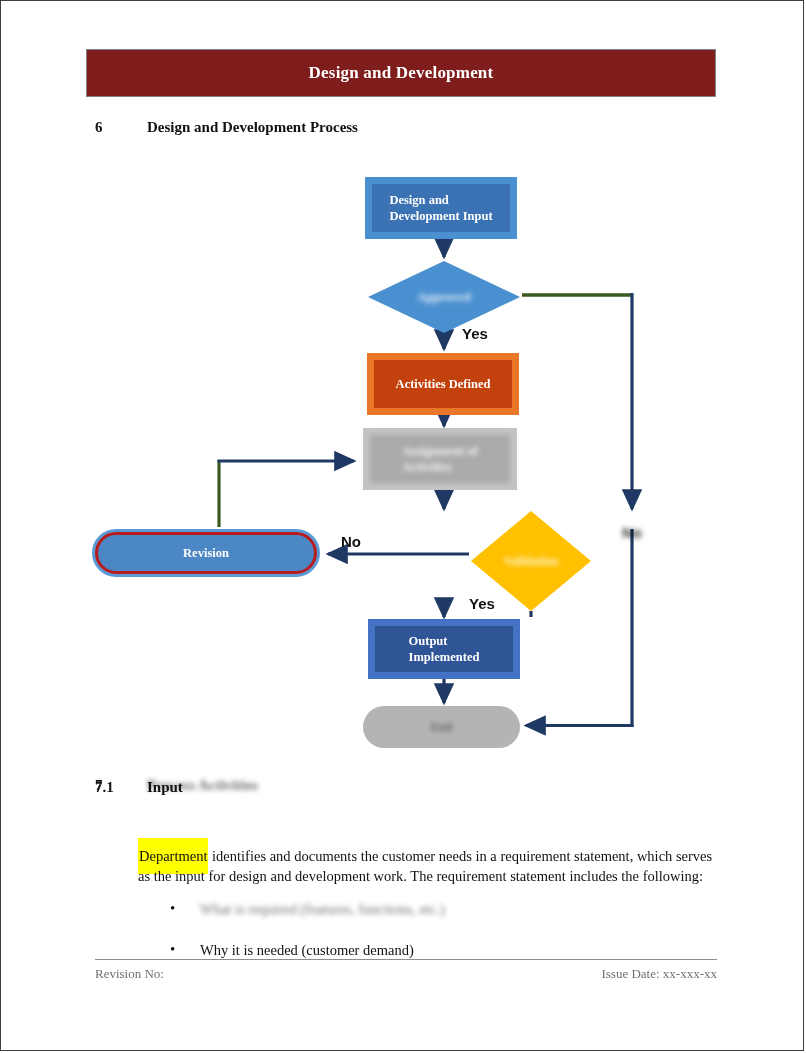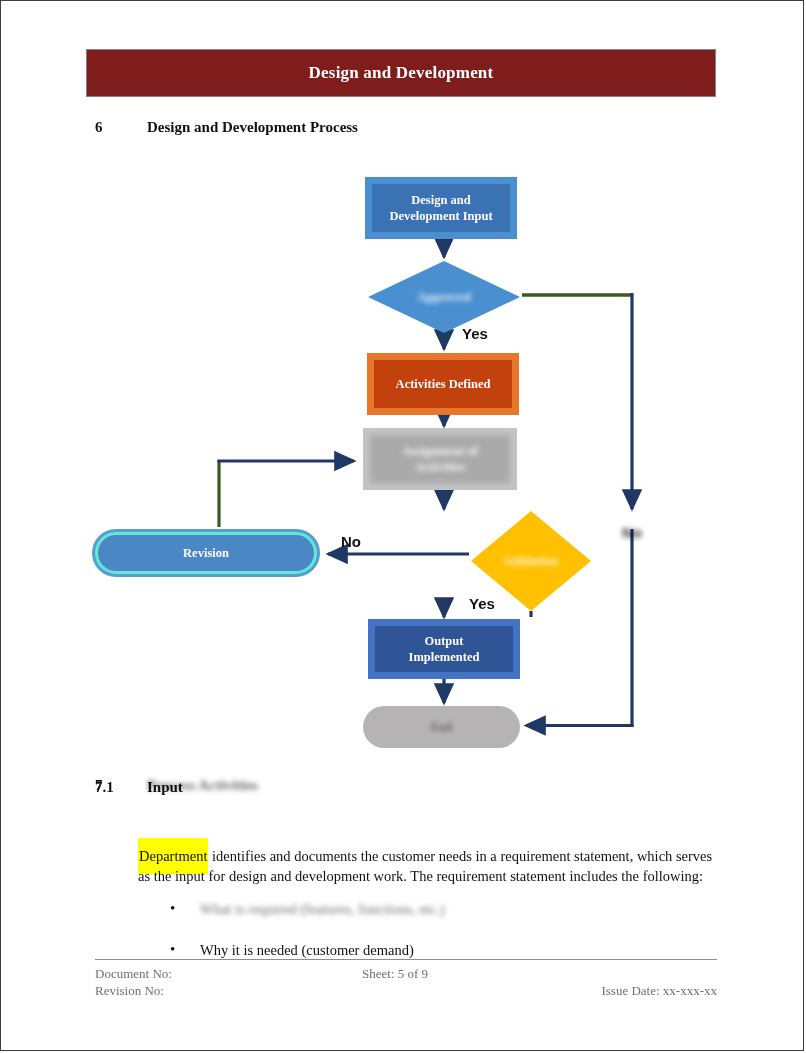--- a/index.html
+++ b/index.html
@@ -92,21 +92,21 @@
     box-sizing: border-box;
     padding: 7px;
   }
   .rect-inner {
     width: 100%;
     height: 100%;
     box-sizing: border-box;
     display: flex;
     align-items: center;
     justify-content: center;
-    text-align: center;
+    text-align: left;
     color: #fff;
     font-weight: bold;
     font-size: 12.5px;
     line-height: 1.3;
   }
 
   #node-input { left: 279px; top: 16px; width: 152px; height: 62px; background: #4a90d0; }
   #node-input .rect-inner { background: #3a72b4; }
 
   #node-activities { left: 281px; top: 192px; width: 152px; height: 62px; background: #e8772a; }
@@ -147,21 +147,21 @@
 
   
   #node-revision {
     position: absolute;
     left: 6px; top: 368px;
     width: 228px; height: 48px;
     box-sizing: border-box;
     border: 3px solid #5b9bd5;
     border-radius: 26px;
     padding: 3px;
-    background: #5eead4;
+    background: #b91c1c;
   }
   #node-revision .stadium-inner {
     width: 100%; height: 100%;
     border-radius: 22px;
     background: #4a87c4;
     display: flex; align-items: center; justify-content: center;
     color: #fff; font-weight: bold; font-size: 12.5px;
   }
   #node-end {
     position: absolute;
@@ -369,23 +369,19 @@
 
     <p class="body-para"><span class="hl">Department</span><span> identifies and documents the customer needs in a requirement statement, which serves as the input for design and development work. The requirement statement includes the following:</span></p>
 
     <ul class="bullets">
       <li><span class="blurred">What is required (features, functions, etc.)</span></li>
       <li><span>Why it is needed (customer demand)</span></li>
     </ul>
 
     <div class="footer">
       <div class="footer-row">
-        <span class="f-left">Document No:</span>
-        <span class="f-mid">Sheet: 5 of 9</span>
-      </div>
-      <div class="footer-row">
         <span class="f-left">Revision No:</span>
         <span class="f-right">Issue Date: xx-xxx-xx</span>
       </div>
     </div>
 
   </div>
 </div>
 
 </body></html>

